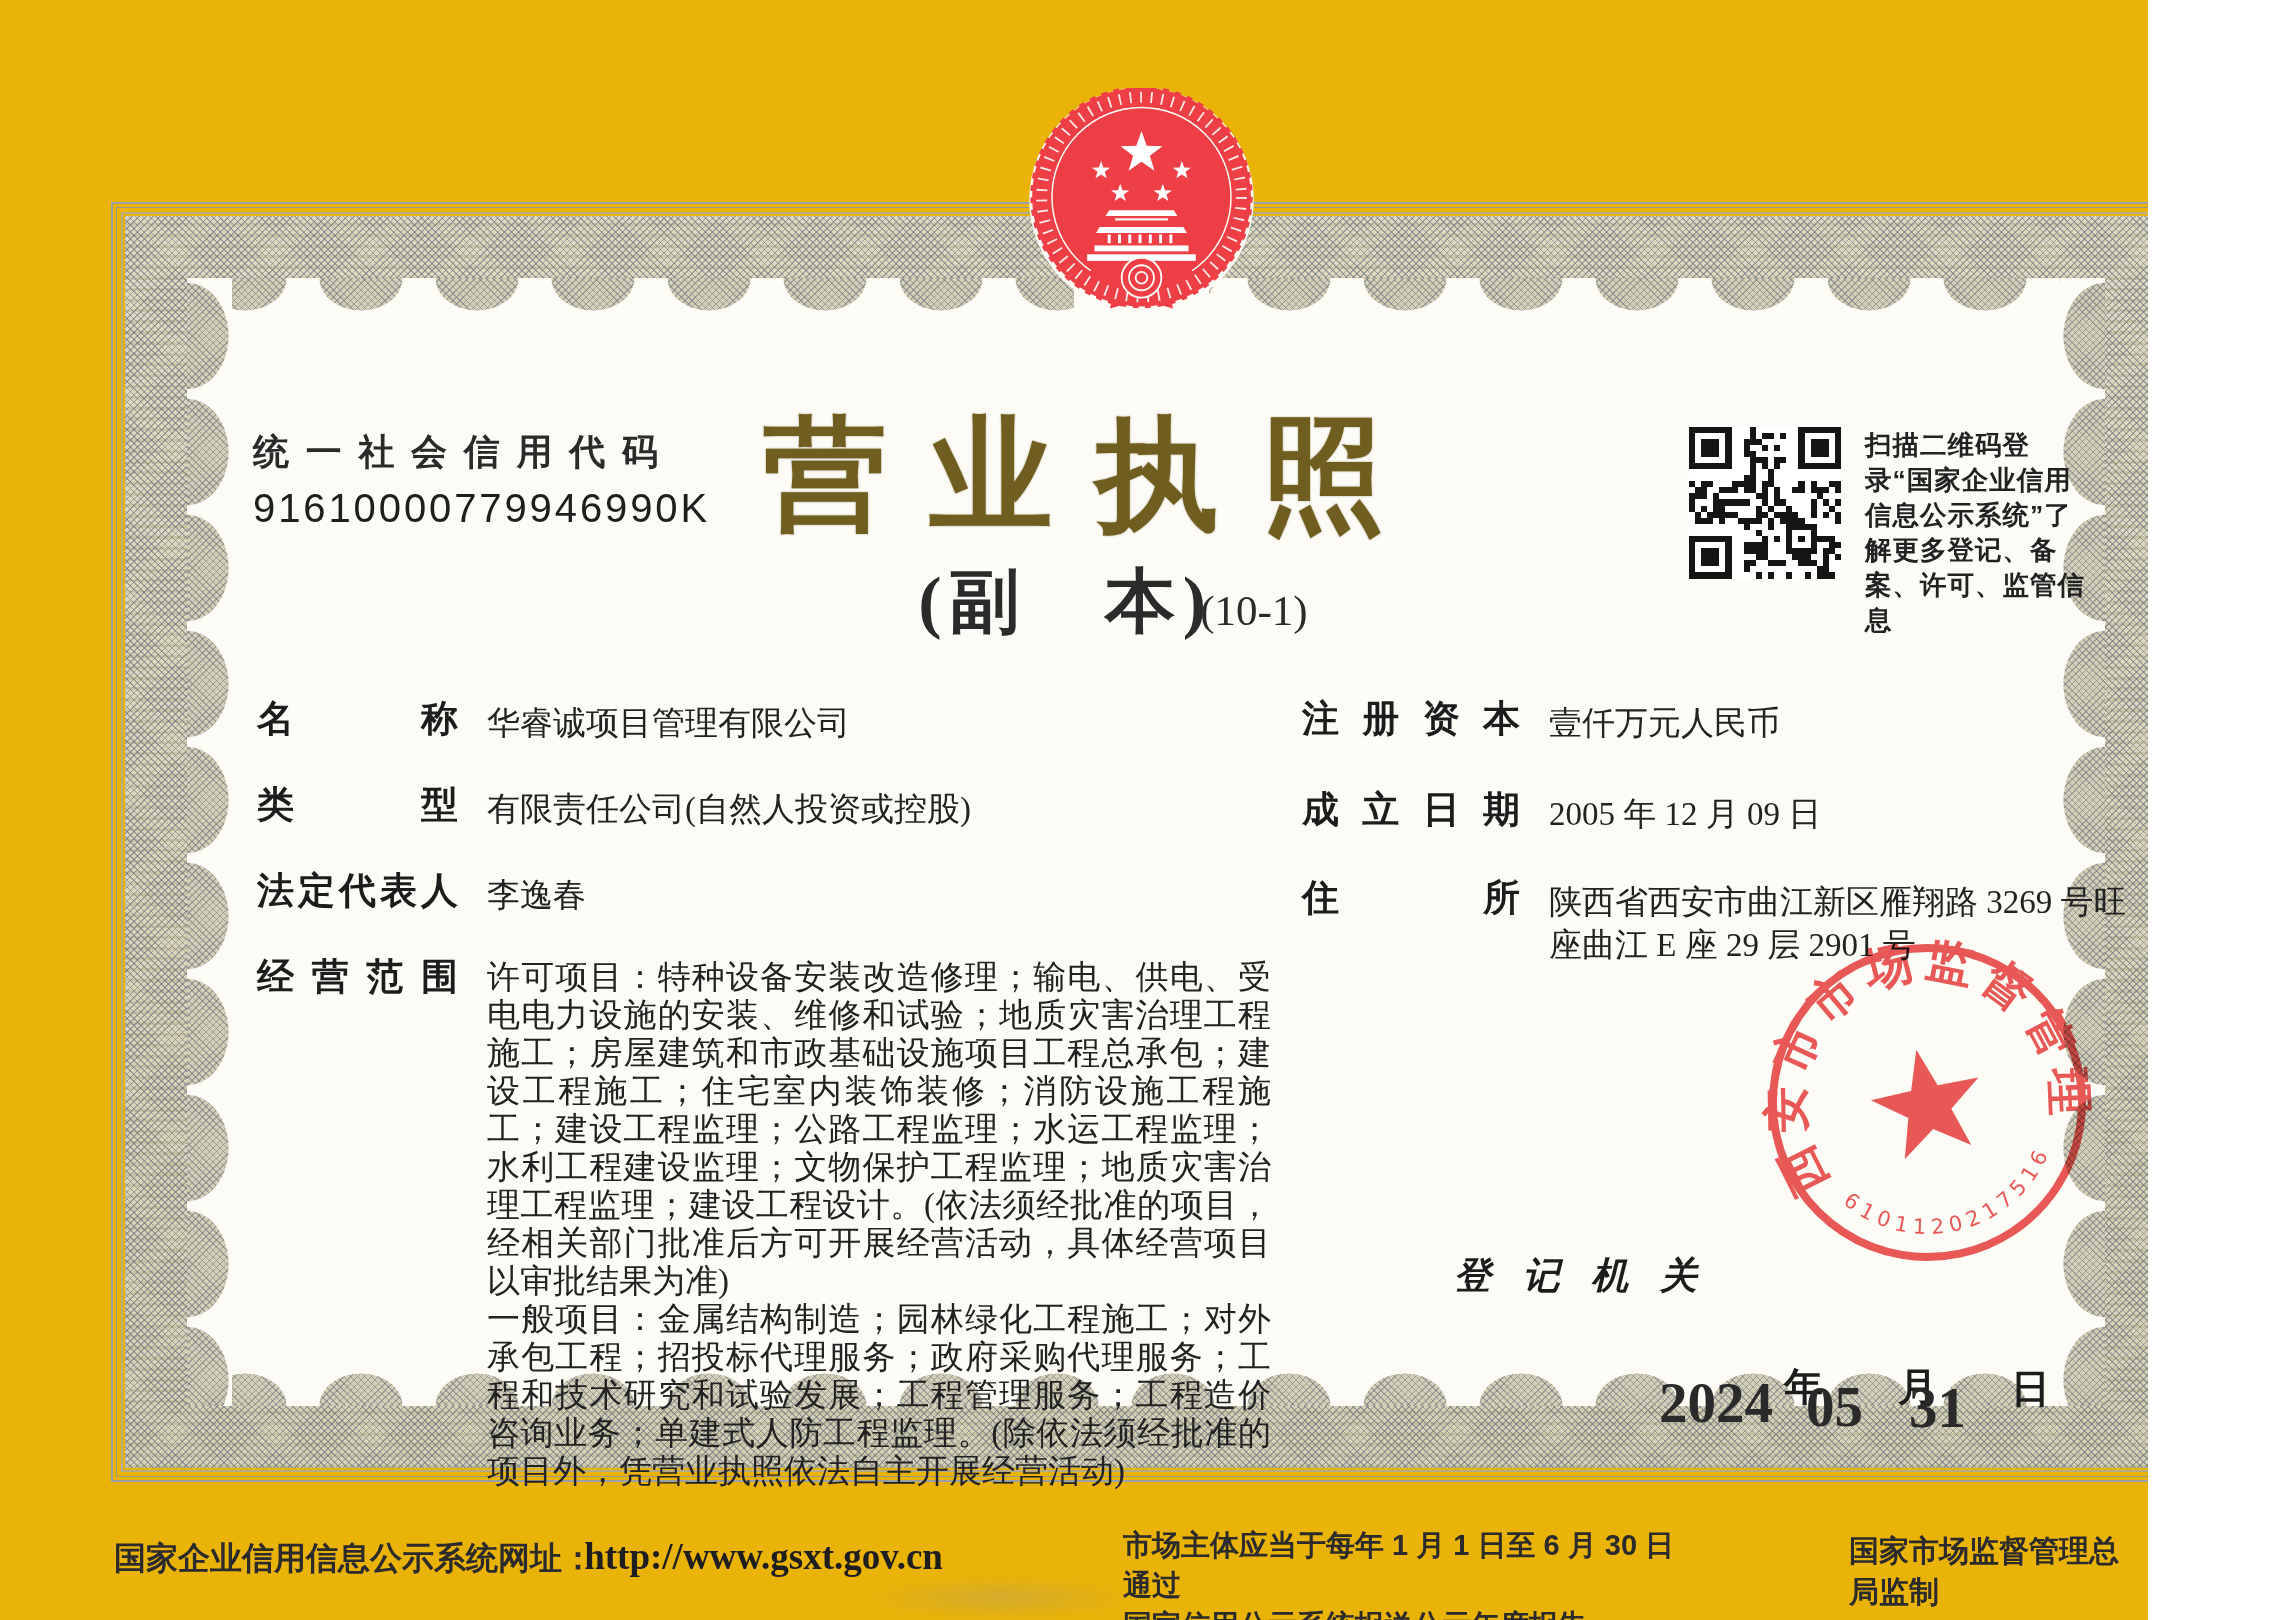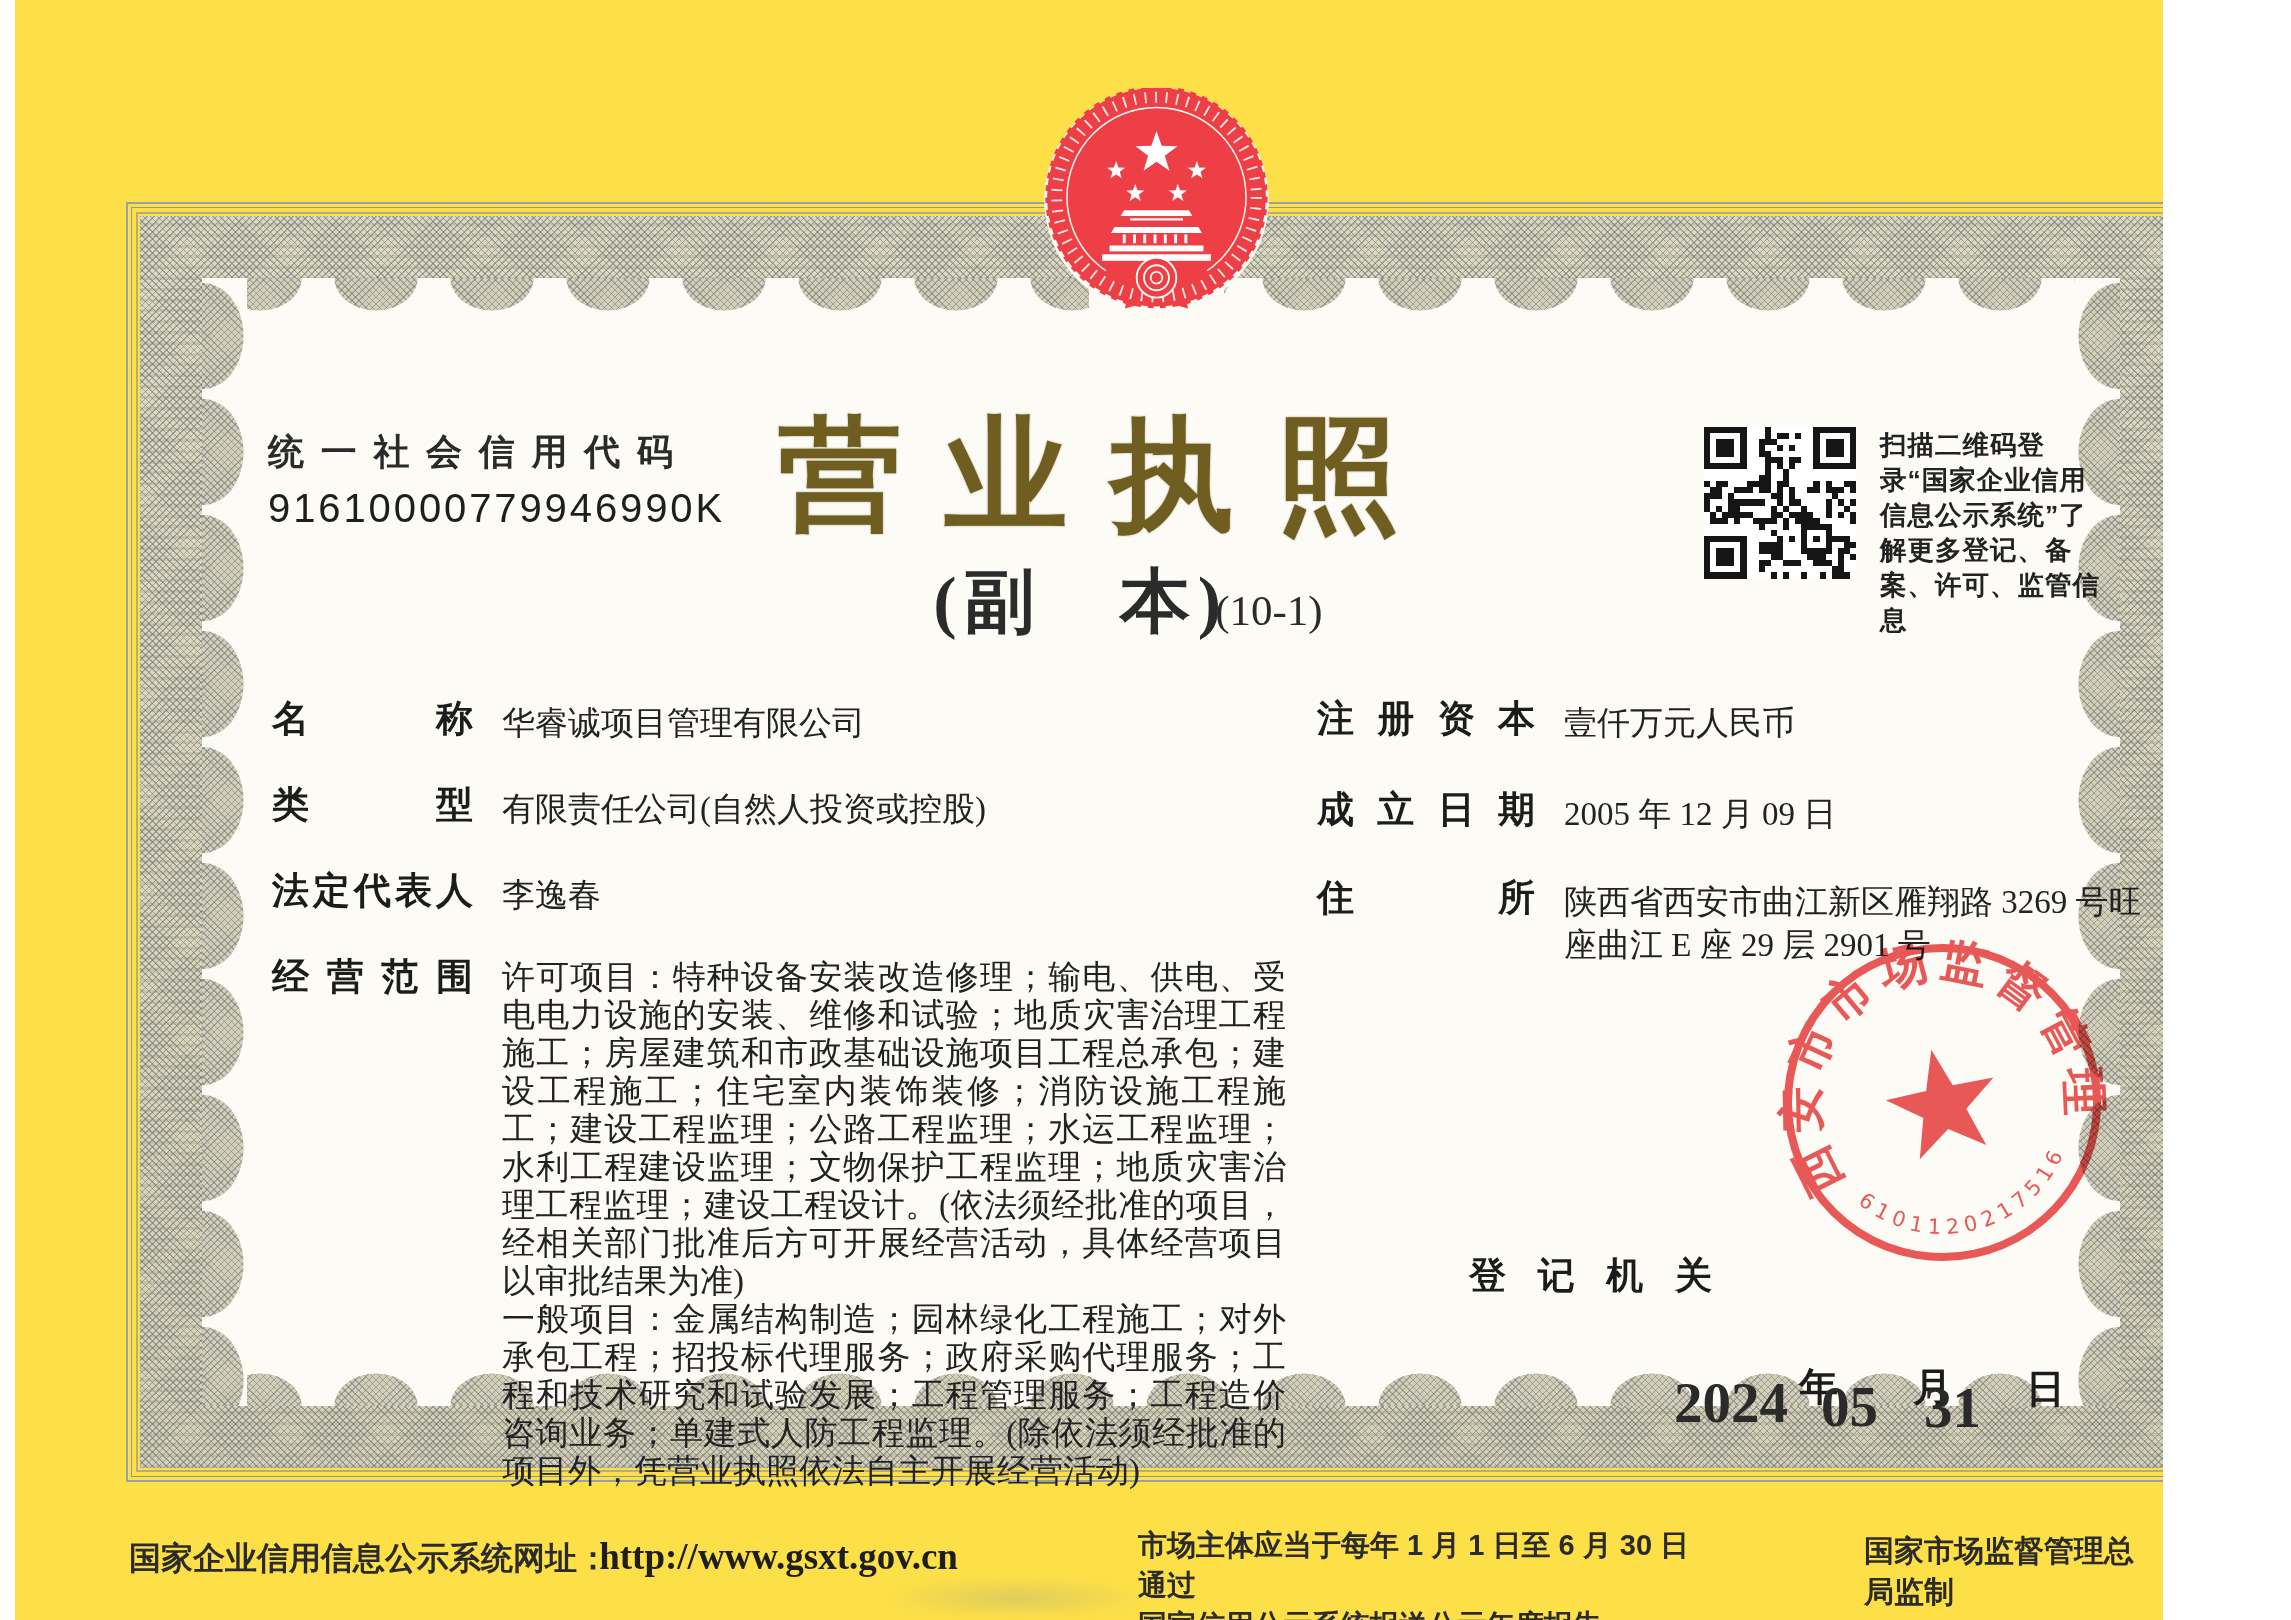--- a/index.html
+++ b/index.html
@@ -1,17 +1,17 @@
 <!DOCTYPE html>
 <html><head>
 <meta charset="utf-8">
 <style>
   html,body{margin:0;padding:0;background:#ffffff;}
-  .page{position:relative;width:2148px;height:1620px;background:#fde047;overflow:hidden;
-        font-family:"Liberation Sans",sans-serif;color:#1f1f1f;margin-left:15px;}
+  .page{position:relative;width:2148px;height:1620px;background:#eab308;overflow:hidden;
+        font-family:"Liberation Sans",sans-serif;color:#1f1f1f;}
 
   
   .frame{position:absolute;left:111px;top:202px;width:2070px;height:1280px;}
   .f-line1{position:absolute;inset:0;border:2px solid #9aa0a4;}
   .f-line2{position:absolute;inset:4.9px;border:1px solid #96988c;}
   .f-line3{position:absolute;inset:9.8px;border:2px solid #b3ac86;}
   .band{position:absolute;inset:13.7px;
     background-image:
       repeating-linear-gradient(45deg, rgba(105,115,125,.55) 0 1.2px, rgba(0,0,0,0) 1.2px 4.9px),
       repeating-linear-gradient(135deg, rgba(105,115,125,.55) 0 1.2px, rgba(0,0,0,0) 1.2px 4.9px),
@@ -66,21 +66,21 @@
   .subtitle{position:absolute;left:50%;top:555px;transform:translateX(-50%);margin-left:39px;
     white-space:nowrap;color:#2b2b2b;}
   .subtitle .sub-copy{font-family:"Liberation Serif",serif;font-weight:700;font-size:70px;letter-spacing:7.8px;}
   .subtitle .sub-num{font-family:"Liberation Serif",serif;font-size:43px;margin-left:-13.7px;}
 
   
   .row{position:absolute;display:flex;align-items:flex-start;}
   .lbl{flex:0 0 auto;width:201px;font-weight:700;font-size:37px;line-height:1.15;
     text-align:justify;text-align-last:justify;color:#1c1c1c;}
   .lbl-r{width:218px;}
-  .lbl-auth{width:243px;}
+  .lbl-auth{width:243px;font-style:italic;}
   .val{margin-left:29px;padding-top:3.9px;font-family:"Liberation Serif",serif;
     font-size:33px;line-height:1.3;color:#222;}
   .scope .val{width:784px;text-align:justify;line-height:38px;padding-top:2px;}
   .scope .val p{margin:0;}
   .addr .val{width:608px;}
 
   
   .d{position:absolute;white-space:nowrap;}
   .d-num{font-family:"Liberation Serif",serif;font-size:57px;color:#2a2a2a;font-weight:bold;}
   .d-unit{font-weight:700;font-size:39px;color:#1c1c1c;}

